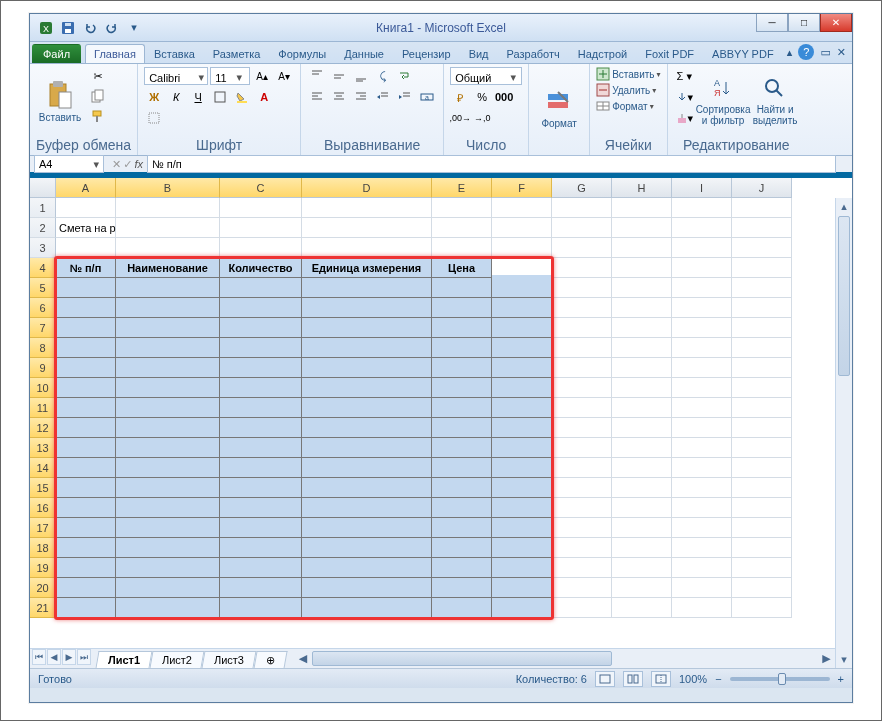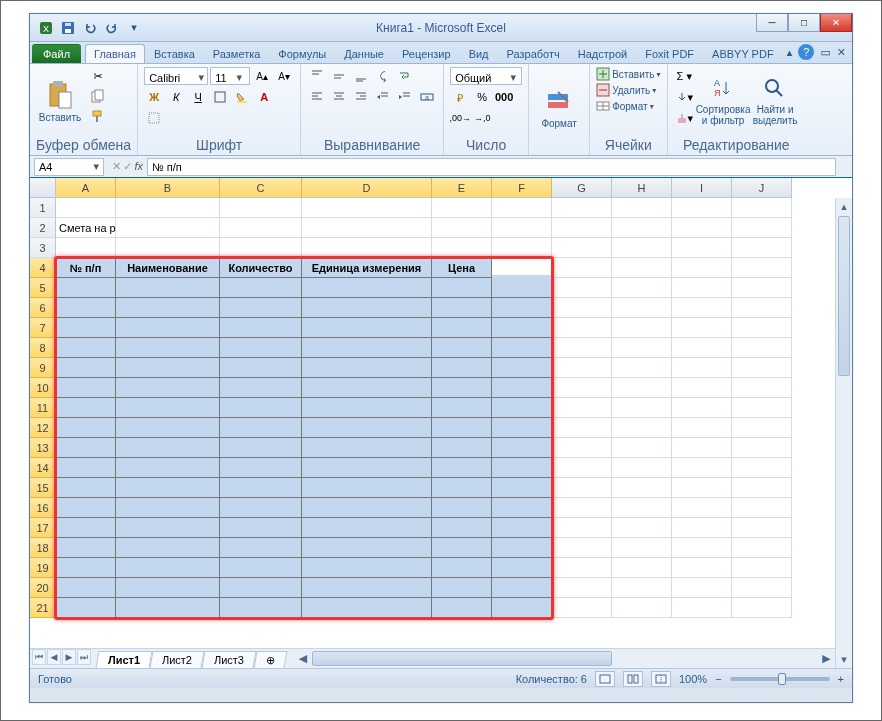--- a/index.html
+++ b/index.html
@@ -32,21 +32,21 @@
 .big-btn { display: flex; flex-direction: column; align-items: center; justify-content: center; width: 48px; cursor: pointer; border-radius: 3px; padding: 2px; }
 .big-btn .lbl { font-size: 10px; color: #2a5a8a; text-align: center; margin-top: 2px; }
 .mini-col { display: flex; flex-direction: column; gap: 2px; }
 .mini-btn { width: 20px; height: 18px; display: flex; align-items: center; justify-content: center; cursor: pointer; border-radius: 2px; font-size: 11px; }
 .combo { display: inline-flex; align-items: flex-end; border: 1px solid #a9c0da; background: #fff; height: 18px; font-size: 11px; }
 .combo input { border: none; outline: none; padding: 0 4px; font-size: 11px; width: 50px; }
 .combo .drop { width: 12px; text-align: center; color: #555; cursor: pointer; }
 .row { display: flex; gap: 2px; align-items: center; }
 
 
-.fbar { height: 22px; background: #e9eff7; border-bottom: 1px solid #0369a1; display: flex; align-items: center; }
+.fbar { height: 22px; background: #e9eff7; border-bottom: 6px solid #0369a1; display: flex; align-items: center; }
 .namebox { width: 70px; border: 1px solid #a9c0da; background: #fff; margin: 0 4px; height: 18px; display: flex; align-items: center; padding: 0 4px; font-size: 11px; }
 .fx-btns { display: flex; gap: 2px; padding: 0 4px; color: #555; }
 .fx-input { flex: 1; border: 1px solid #a9c0da; background: #fff; height: 18px; margin-right: 16px; display: flex; align-items: center; padding: 0 4px; font-size: 11px; }
 
 
 .grid-wrap { position: relative; height: 490px; overflow: hidden; background: #fff; }
 .corner { position: absolute; left: 0; top: 0; width: 26px; height: 20px; background: linear-gradient(#f3f5f8,#dfe5ec); border-right: 1px solid #b8c7d8; border-bottom: 1px solid #b8c7d8; }
 .colhdrs { position: absolute; left: 26px; top: 0; height: 20px; display: flex; }
 .colhdr { border-right: 1px solid #b8c7d8; border-bottom: 1px solid #b8c7d8; background: linear-gradient(#f3f5f8,#dfe5ec); display: flex; align-items: center; justify-content: center; font-size: 11px; color: #444; cursor: pointer; }
 .colhdr.sel { background: linear-gradient(#ffe9a8,#ffd76a); border-right-color:#e0b84a; }

